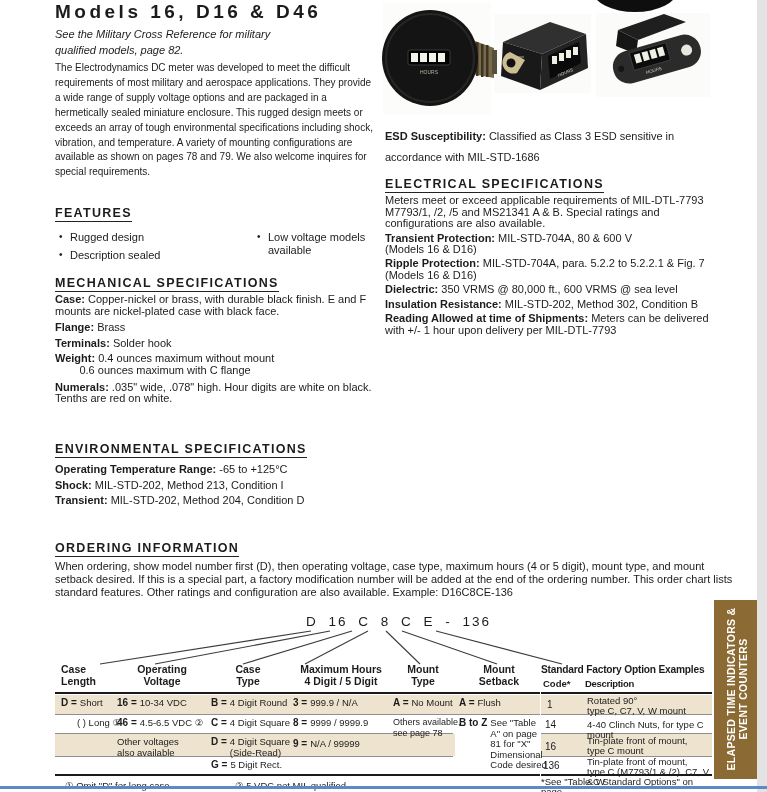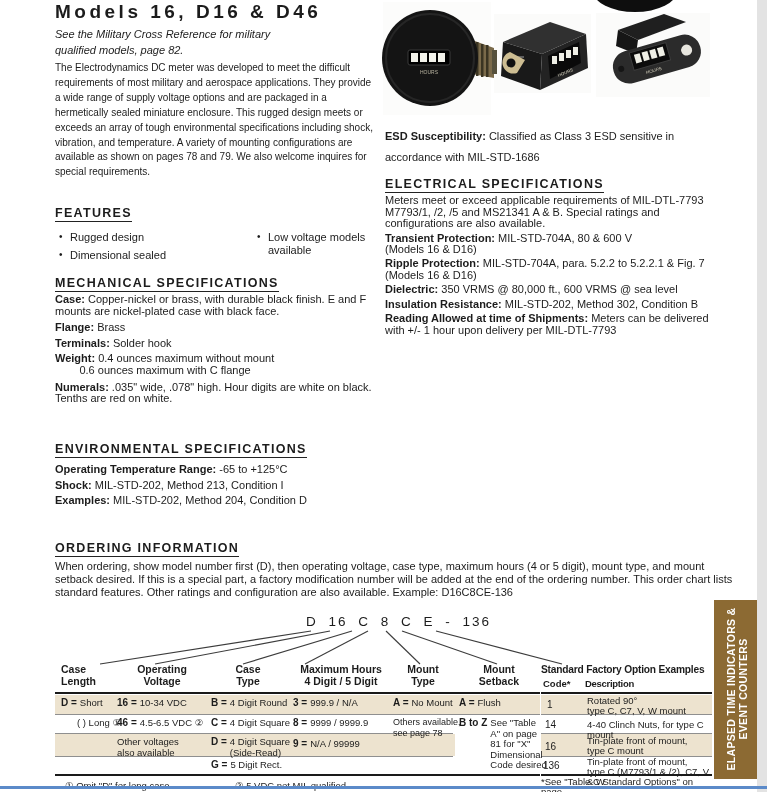--- a/index.html
+++ b/index.html
@@ -52,21 +52,21 @@
 
 <div class="abs page-title" style="left:55px;top:1px">Models 16, D16 &amp; D46</div>
 <div class="abs subtitle" style="left:55px;top:27px;width:320px">See the Military Cross Reference for military
 qualified models, page 82.</div>
 <div class="abs body-txt" style="left:55px;top:61px;width:318px">The Electrodynamics DC meter was developed to meet the difficult requirements of most military and aerospace applications. They provide a wide range of supply voltage options and are packaged in a hermetically sealed miniature enclosure. This rugged design meets or exceeds an array of tough environmental specifications including shock, vibration, and temperature. A variety of mounting configurations are available as shown on pages 78 and 79. We also welcome inquires for special requirements.</div>
 
 <div class="abs sec-h" style="left:55px;top:206px">FEATURES</div>
 <div class="abs bullets" style="left:57px;top:231px;width:316px">
   <div style="width:198px">
     <div class="bullet">Rugged design</div>
-    <div class="bullet">Dimensional sealed</div>
+    <div class="bullet">Description sealed</div>
   </div>
   <div style="width:118px">
     <div class="bullet">Low voltage models
 available</div>
   </div>
 </div>
 
 <div class="abs sec-h" style="left:55px;top:276px">MECHANICAL SPECIFICATIONS</div>
 <div class="abs flow" style="left:55px;top:294px;width:322px">
   <p class="spec"><b>Case:</b> <span class="v">Copper-nickel or brass, with durable black finish. E and F mounts are nickel-plated case with black face.</span></p>
@@ -74,21 +74,21 @@
   <p class="spec" style="margin-bottom:4px"><b>Terminals:</b> <span class="v">Solder hook</span></p>
   <p class="spec"><b>Weight:</b> <span class="v">0.4 ounces maximum without mount
 &nbsp;&nbsp;&nbsp;&nbsp;&nbsp;&nbsp;&nbsp;&nbsp;0.6 ounces maximum with C flange</span></p>
   <p class="spec"><b>Numerals:</b> <span class="v">.035" wide, .078" high. Hour digits are white on black. Tenths are red on white.</span></p>
 </div>
 
 <div class="abs sec-h" style="left:55px;top:442px">ENVIRONMENTAL SPECIFICATIONS</div>
 <div class="abs flow" style="left:55px;top:464px;width:322px">
   <p class="spec" style="margin-bottom:4px"><b>Operating Temperature Range:</b> <span class="v">-65 to +125°C</span></p>
   <p class="spec" style="margin-bottom:4px"><b>Shock:</b> <span class="v">MIL-STD-202, Method 213, Condition I</span></p>
-  <p class="spec"><b>Examples:</b> <span class="v">MIL-STD-202, Method 204, Condition D</span></p>
+  <p class="spec"><b>Transient:</b> <span class="v">MIL-STD-202, Method 204, Condition D</span></p>
 </div>
 
 <svg class="abs" style="left:380px;top:0" width="335" height="125" viewBox="0 0 335 125">
 
   <rect x="3" y="2" width="108" height="113" fill="#fcfcfb"></rect>
   <rect x="114" y="14" width="97" height="79" fill="#fbfbfa"></rect>
   <rect x="216" y="13" width="114" height="84" fill="#fbfbfa"></rect>
 
   <g>
     <ellipse cx="255" cy="-9" rx="42" ry="21" fill="#0e0e0e"></ellipse>

